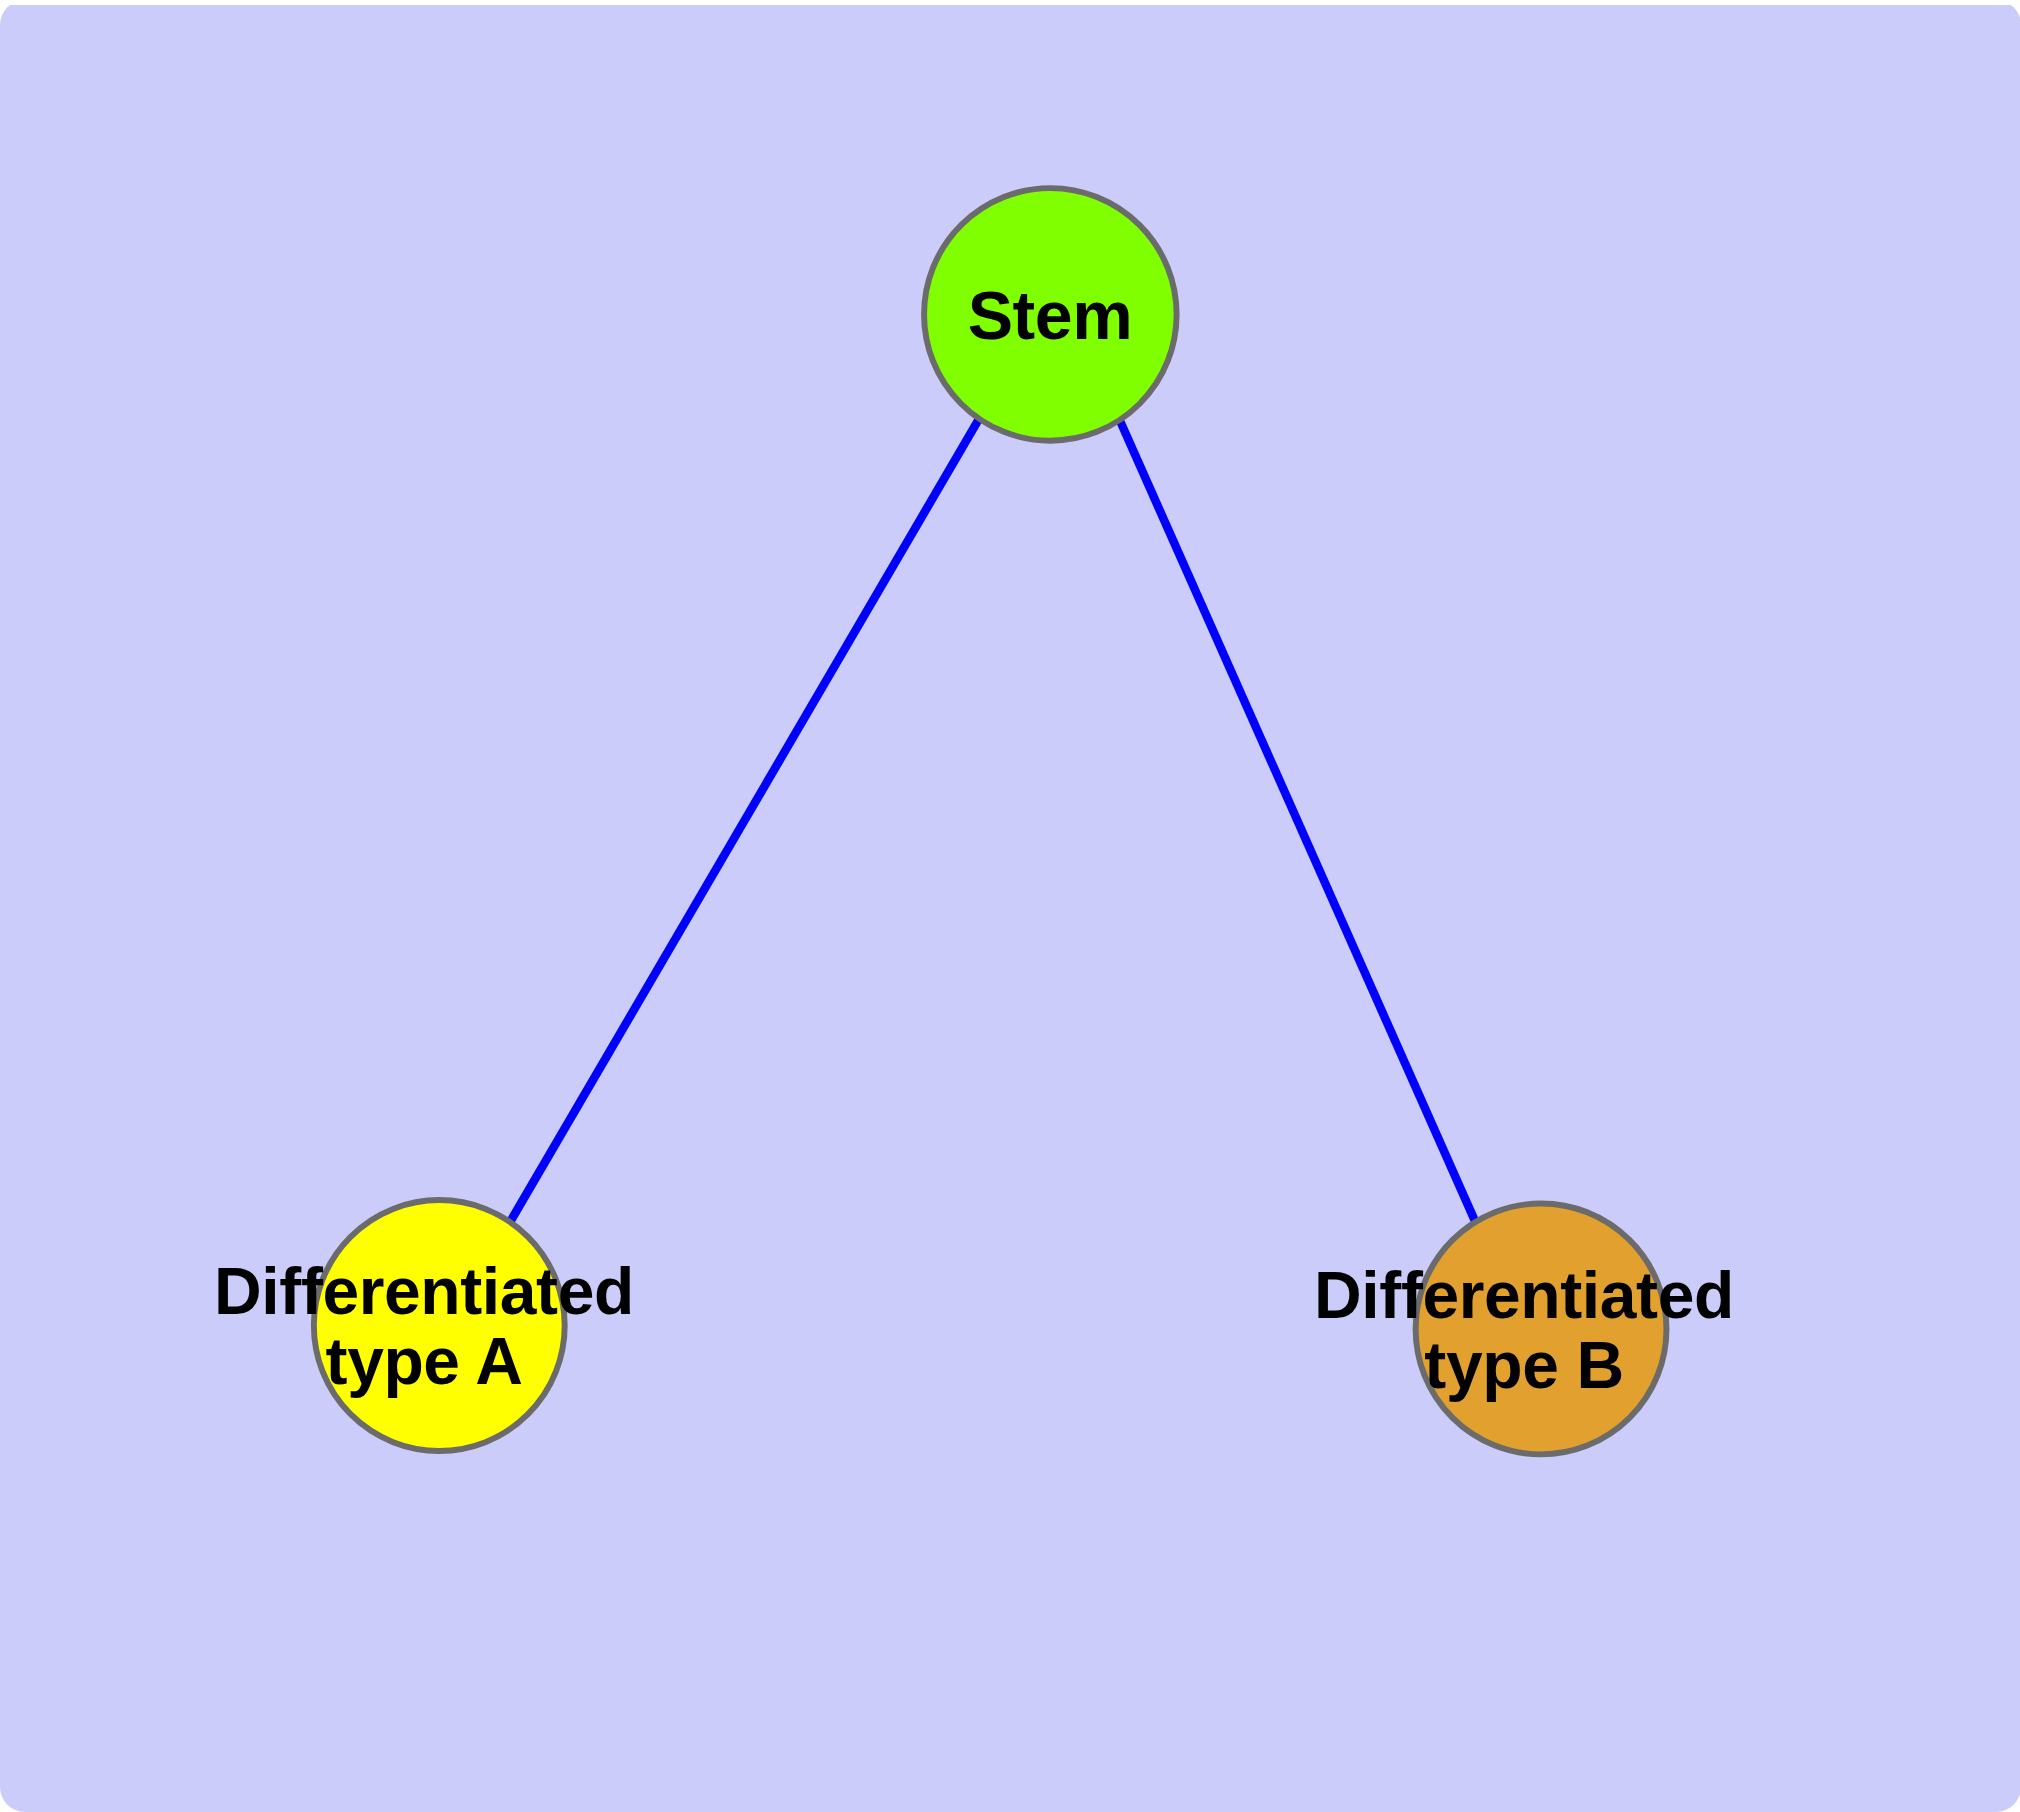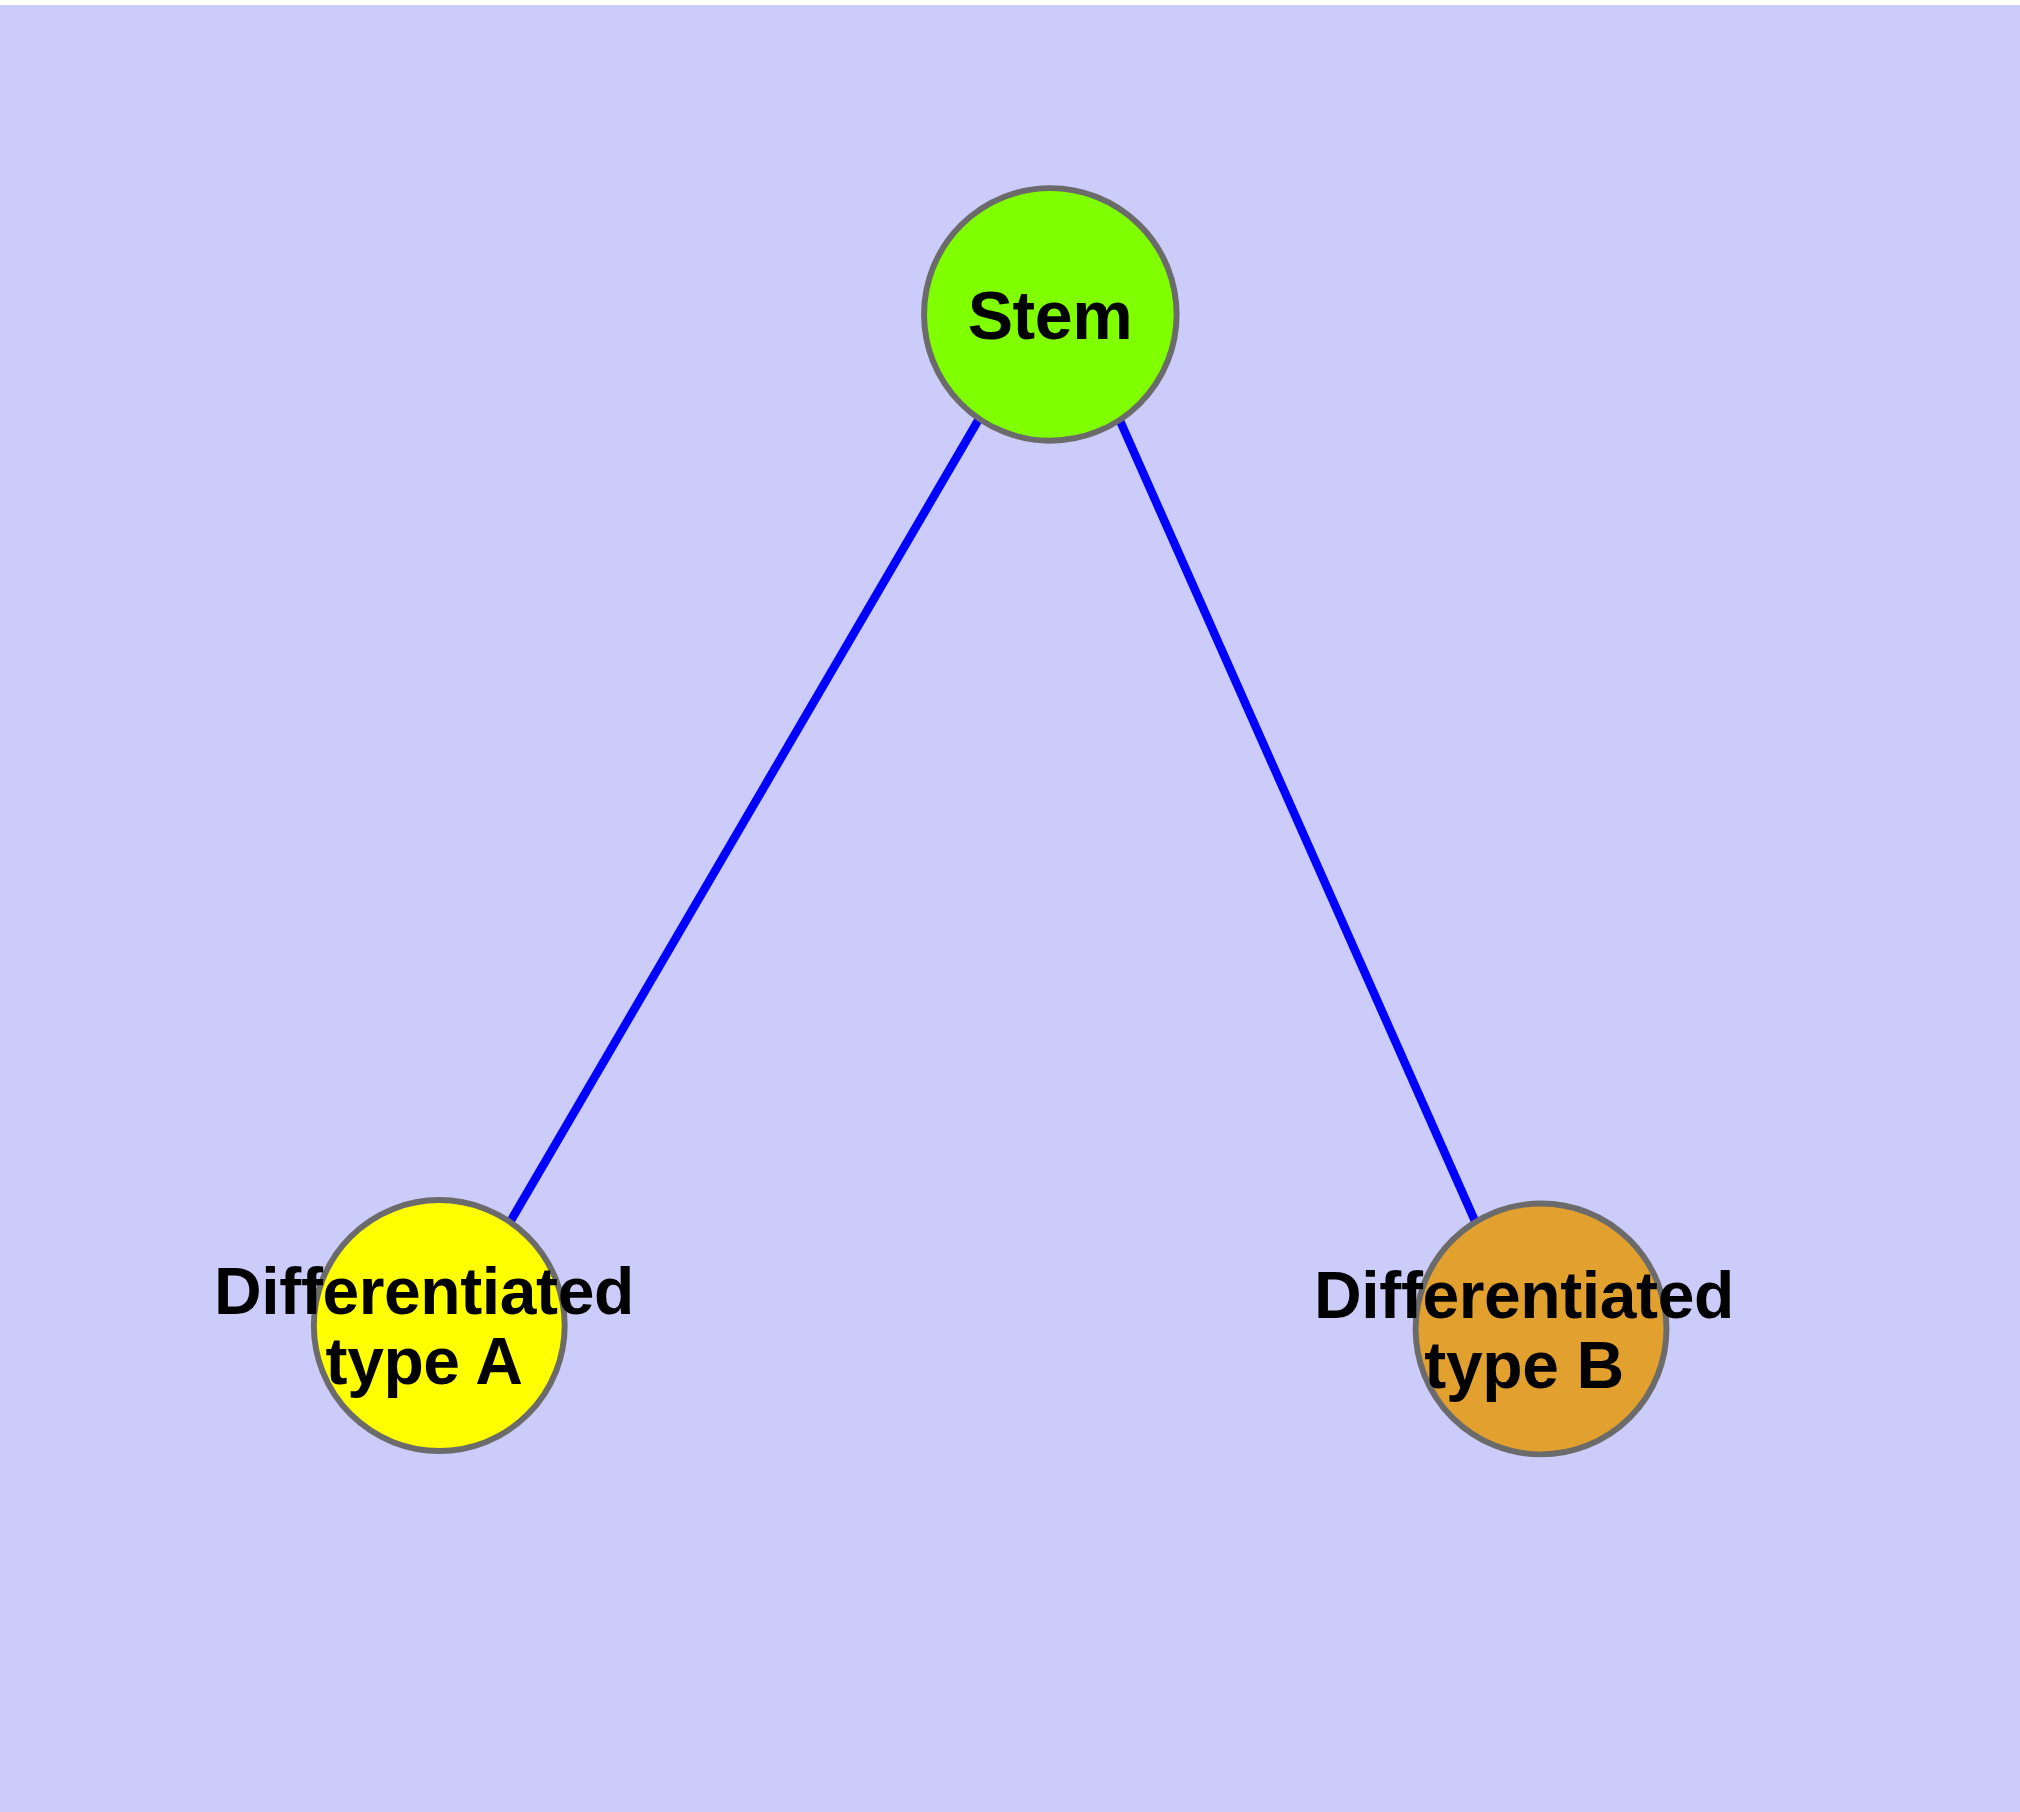--- a/index.html
+++ b/index.html
@@ -47,21 +47,21 @@
   .node-label.big {
     font-size: 68px;
   }
   .node-label.leaf {
     font-size: 66px;
   }
 </style>
 </head>
 <body>
 
-<div id="canvas" style="width: 2021px; height: 1812px; background: rgb(255, 255, 255);">
+<div id="canvas" style="width: 2021px; height: 1812px; background: rgb(255, 255, 255); border-radius: 25px;">
 
   <div id="plot-background" style="background: rgb(204, 204, 250);"></div>
 
   <svg id="graph-svg" viewBox="0 0 2384 2138">
     <g id="edge-layer">
         <line x1="1155" y1="494" x2="602" y2="1441" stroke="#0000ff" stroke-width="10" stroke-linecap="butt"></line>
         <line x1="1321" y1="496" x2="1742" y2="1445" stroke="#0000ff" stroke-width="10" stroke-linecap="butt"></line>
       </g>
     <g id="node-layer">
         <circle cx="1239" cy="371" r="149" fill="#7fff00" stroke="#6b6b6b" stroke-width="7"></circle>

